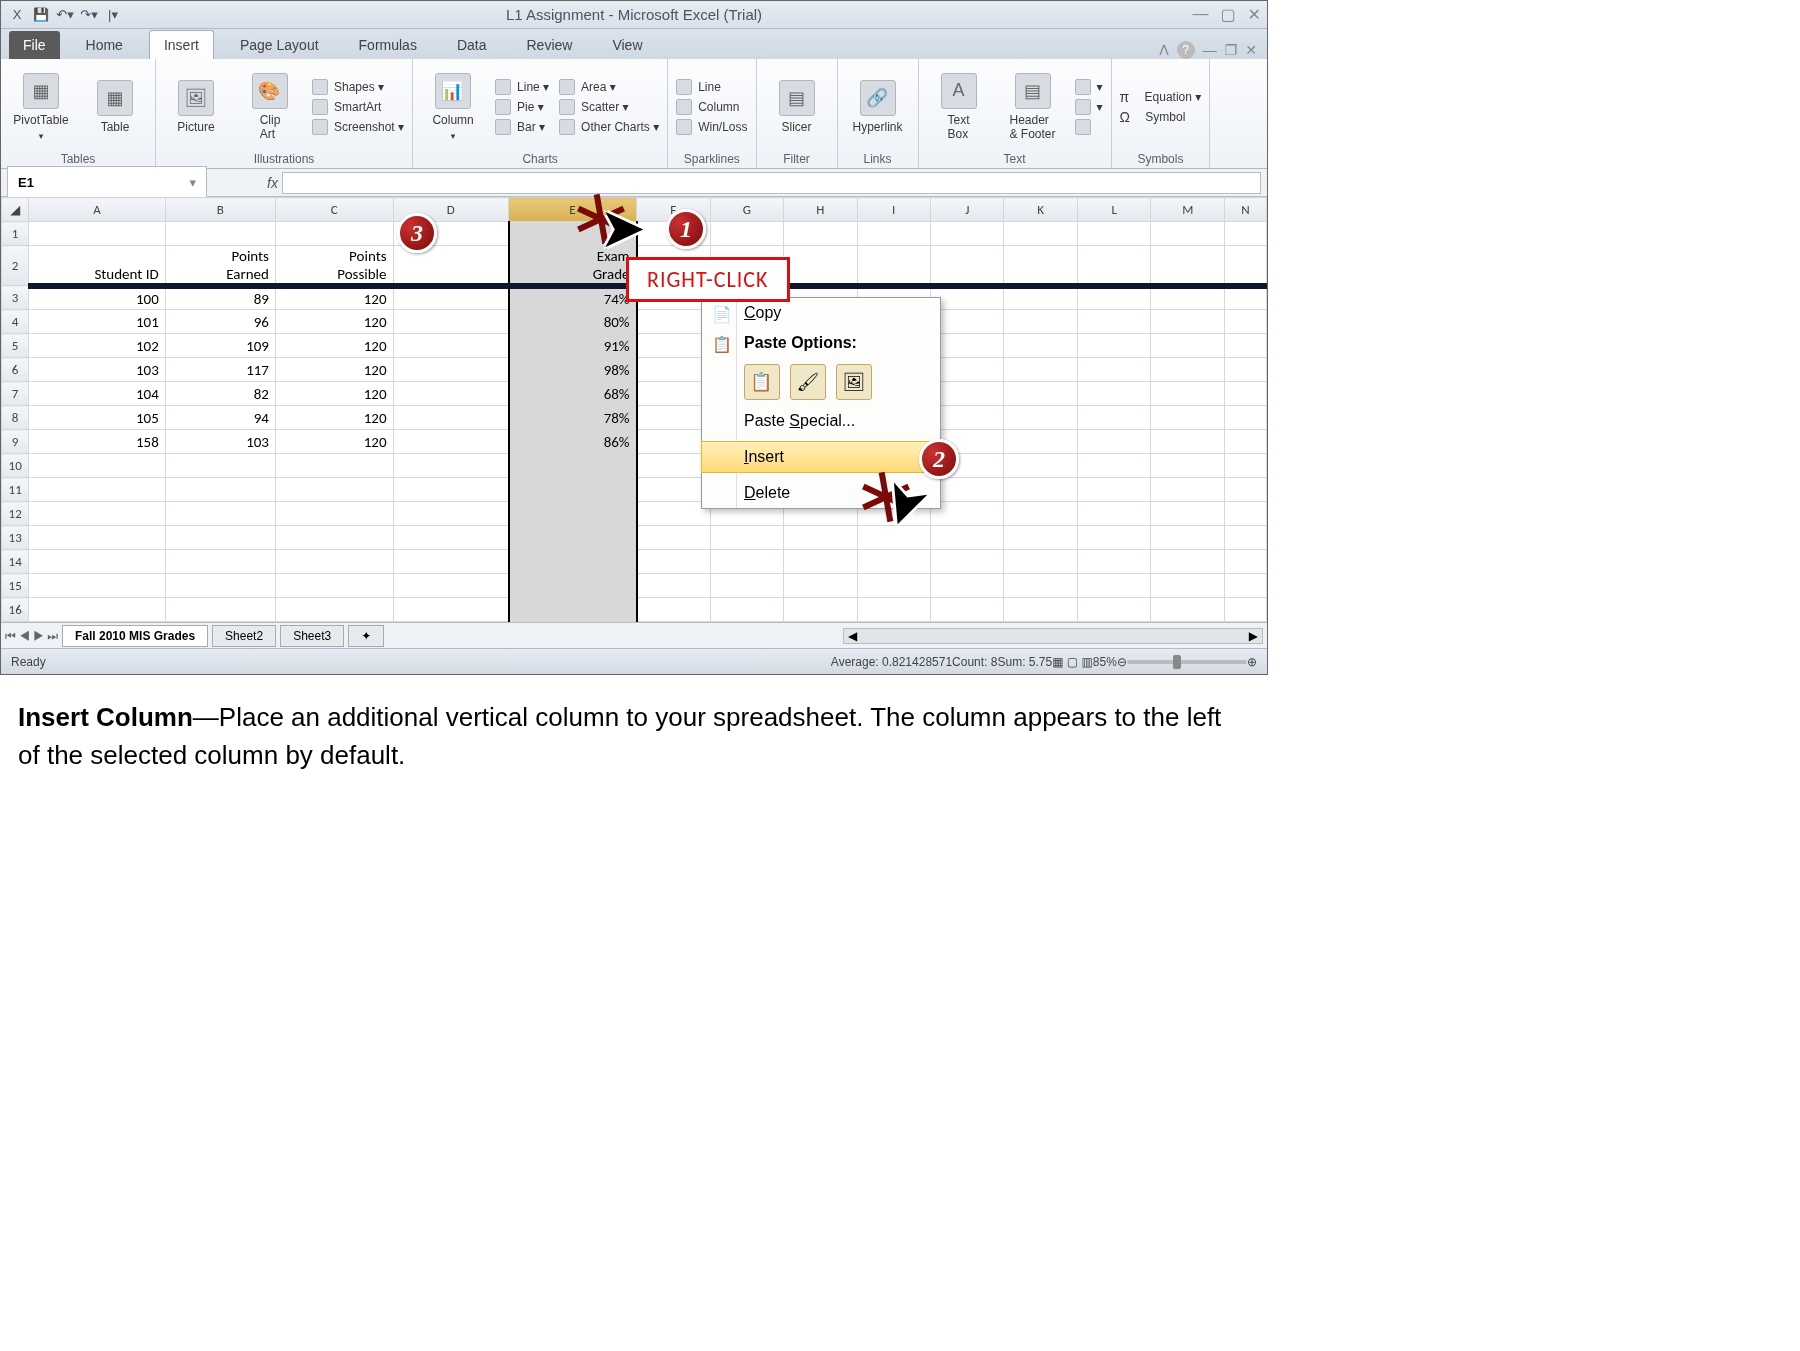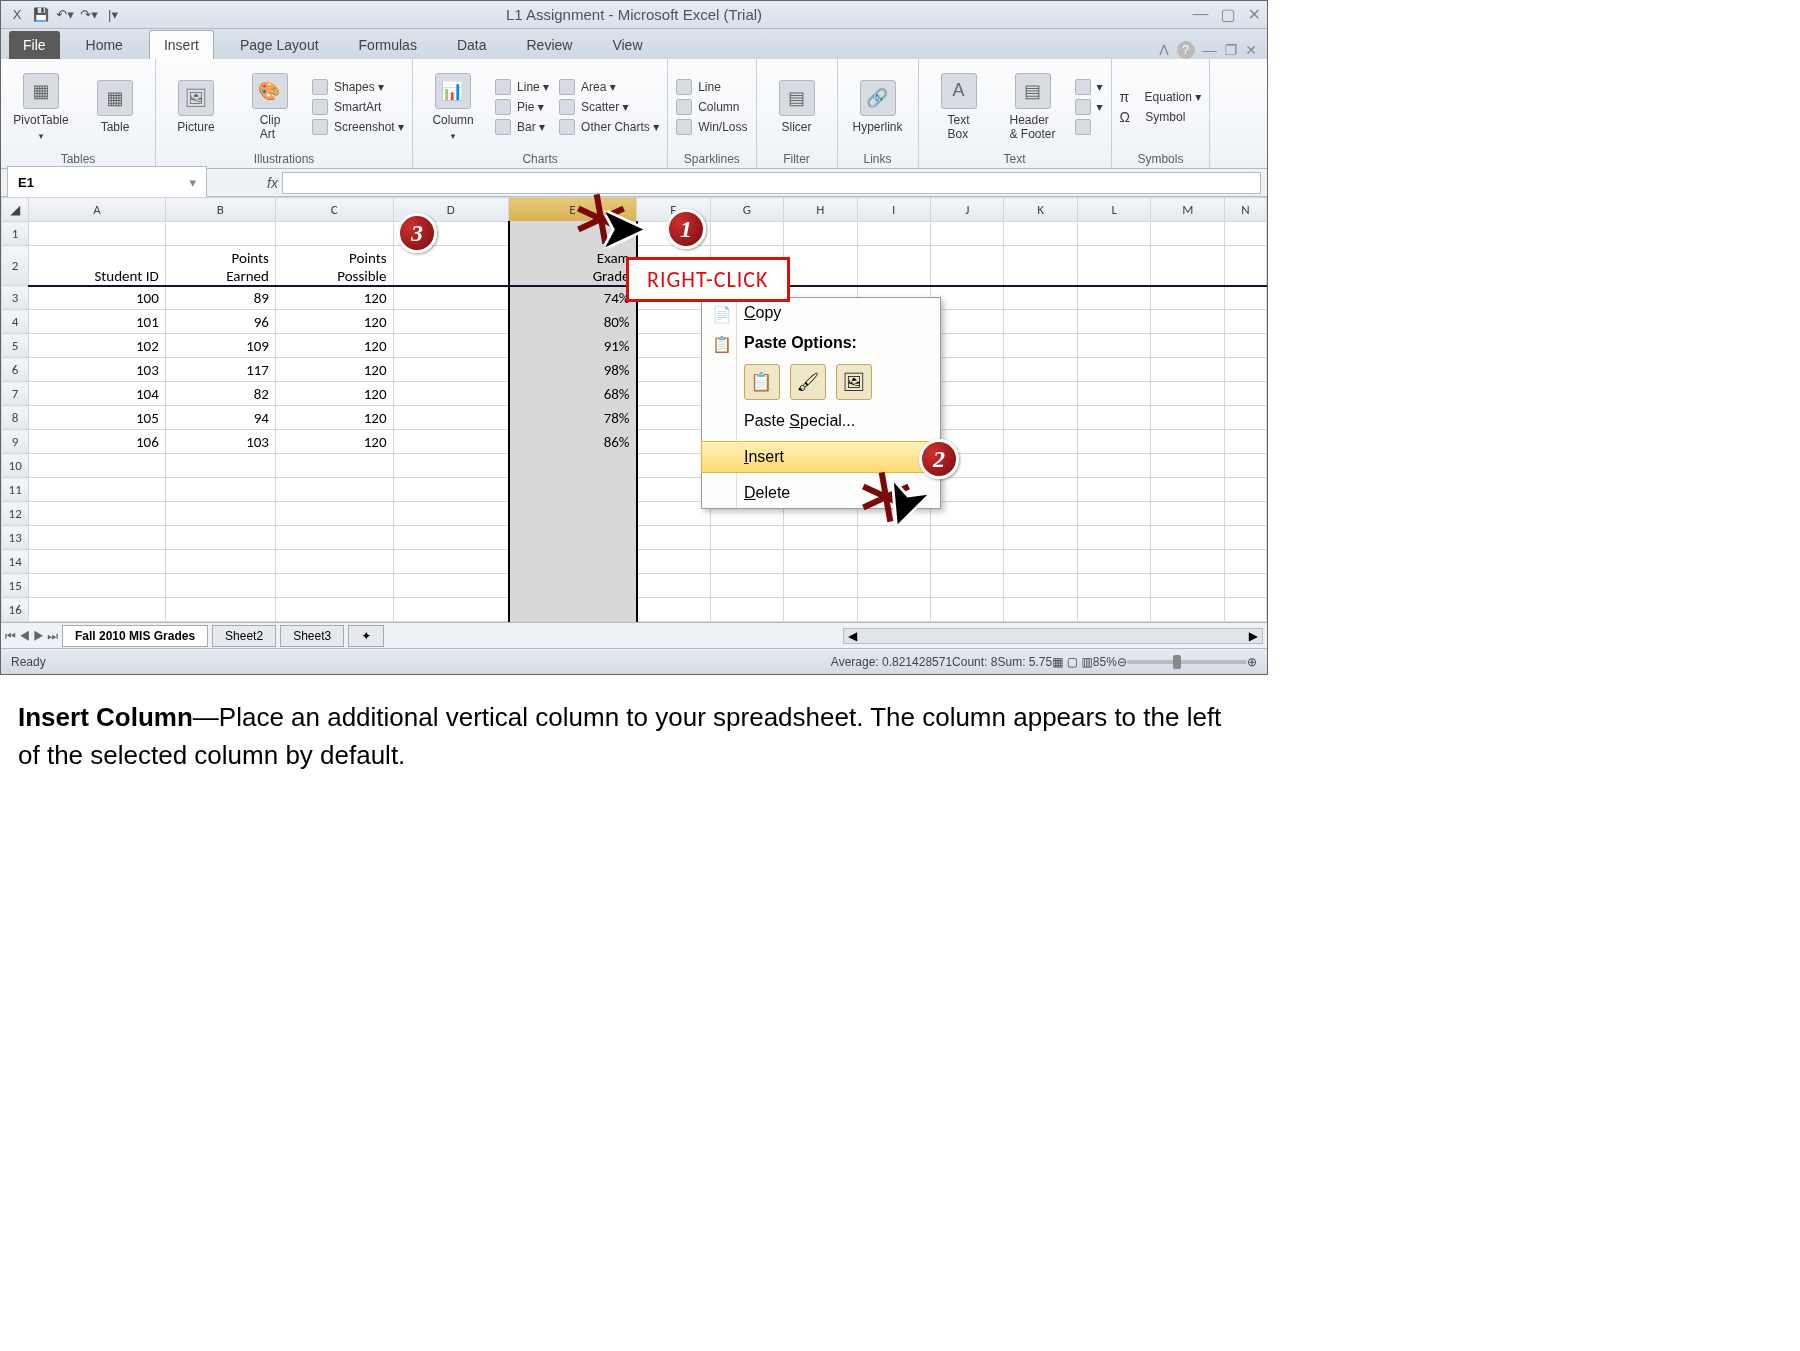--- a/index.html
+++ b/index.html
@@ -31,21 +31,21 @@
 .fx-input { flex: 1; height: 22px; background: #fff; border: 1px solid #b6bcc3; margin: 0 6px 0 4px; }
 .sheet-area { position: relative; background: #fff; }
 table.grid { border-collapse: collapse; width: 100%; table-layout: fixed; }
 table.grid th, table.grid td { border: 1px solid #d4d8dd; height: 24px; font-size: 15px; font-family: Calibri, sans-serif; padding: 0 6px; text-align: right; background: #fff; }
 table.grid th { background: linear-gradient(#f4f6f9,#e4e8ee); text-align: center; font-weight: normal; color: #444; font-size: 13px; }
 table.grid th.row-hdr { width: 26px; text-align: center; }
 table.grid th.sel-col { background: linear-gradient(#e8c97a,#d8b050); }
 table.grid td.sel-col { background: #d8d8d8; border-left: 2px solid #000; border-right: 2px solid #000; }
 table.grid tr.r1 td { height: 18px; }
 table.grid tr.r2 td { height: 40px; vertical-align: bottom; }
-table.grid tbody tr:nth-child(2) td { border-bottom: 2px solid #0f172a; }
+table.grid tbody tr:nth-child(2) td { border-bottom: 6px solid #0f172a; }
 .sheet-tabs { height: 26px; background: #eef2f6; border-top: 1px solid #b6bcc3; display: flex; align-items: center; padding: 0 4px; font-size: 12px; }
 .nav-arrows { display: flex; gap: 4px; color: #666; }
 .stab { padding: 3px 12px; background: #fff; border: 1px solid #aaa; margin-left: 4px; font-size: 12px; }
 .stab.active { font-weight: bold; background: #fff; }
 .stab.inactive { background: #e6e9ed; padding-left: 12px; }
 .statusbar { height: 26px; background: linear-gradient(#e6ecf3,#d3dae3); border-top: 1px solid #b6bcc3; display: flex; align-items: center; padding: 0 10px; font-size: 12px; color: #444; }
 .statusbar .spacer { flex: 1; }
 .zoom-slider { width: 120px; height: 4px; background: #bbb; position: relative; border-radius: 2px; }
 .zoom-slider::after { content: ""; position: absolute; left: 38%; top: -5px; width: 8px; height: 14px; background: #888; border-radius: 2px; }
 .caption { padding: 24px 18px 40px 18px; font-size: 26px; line-height: 1.45; color: #000; font-family: Calibri, "Segoe UI", sans-serif; }
@@ -439,21 +439,21 @@
             <td></td>
             <td></td>
             <td></td>
             <td></td>
             <td></td>
             <td></td>
             <td></td>
           </tr>
           <tr>
             <th class="row-hdr">9</th>
-            <td>106</td>
+            <td>158</td>
             <td>103</td>
             <td>120</td>
             <td></td>
             <td class="sel-col">86%</td>
             <td></td>
             <td></td>
             <td></td>
             <td></td>
             <td></td>
             <td></td>

